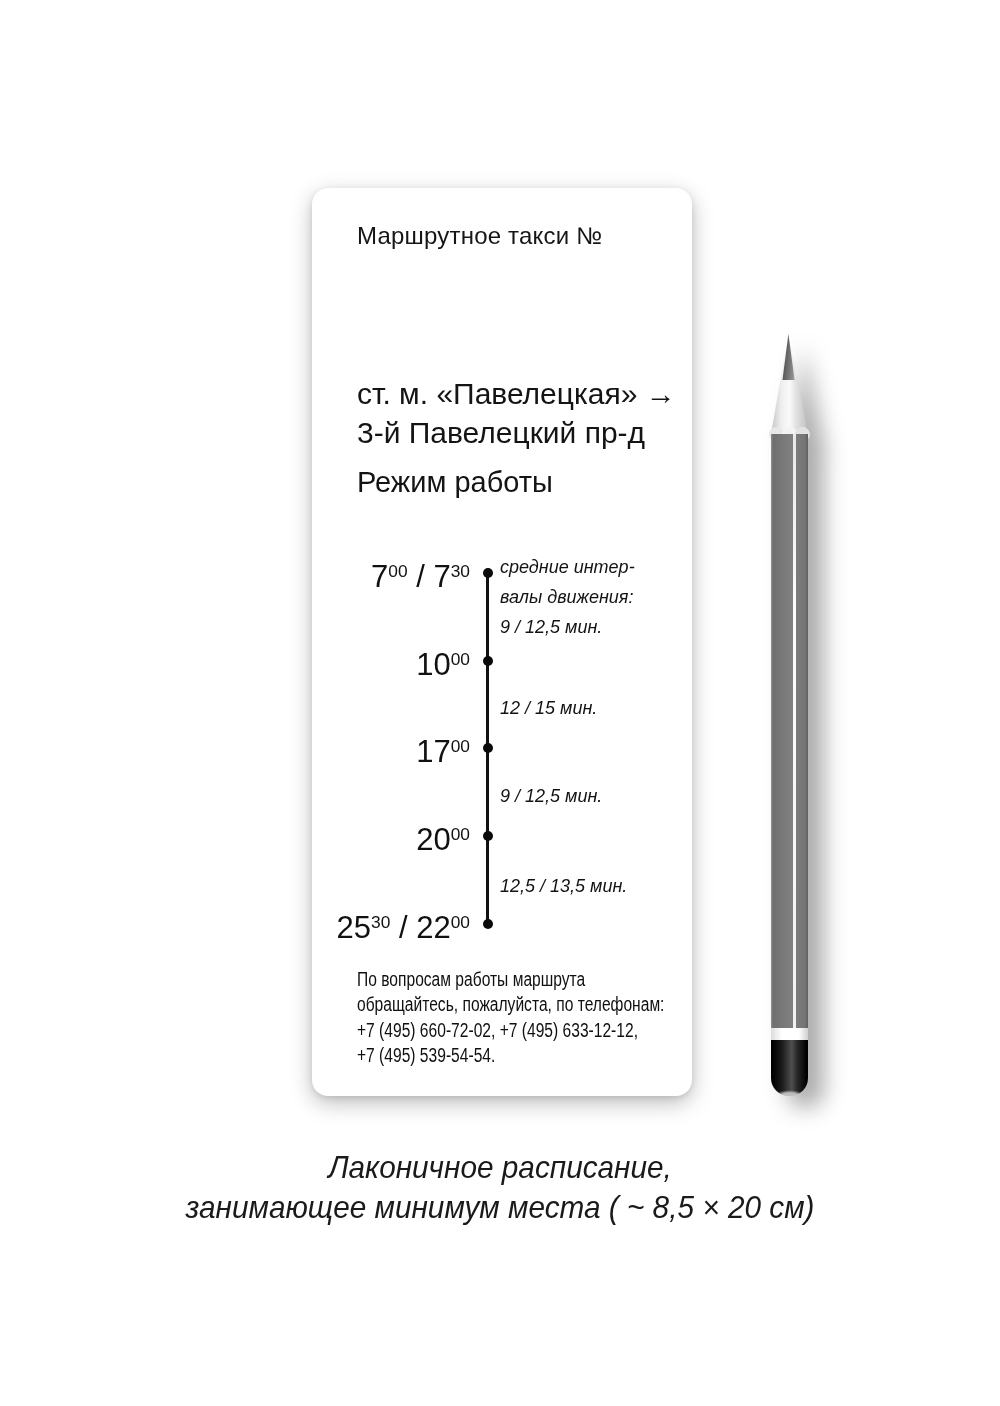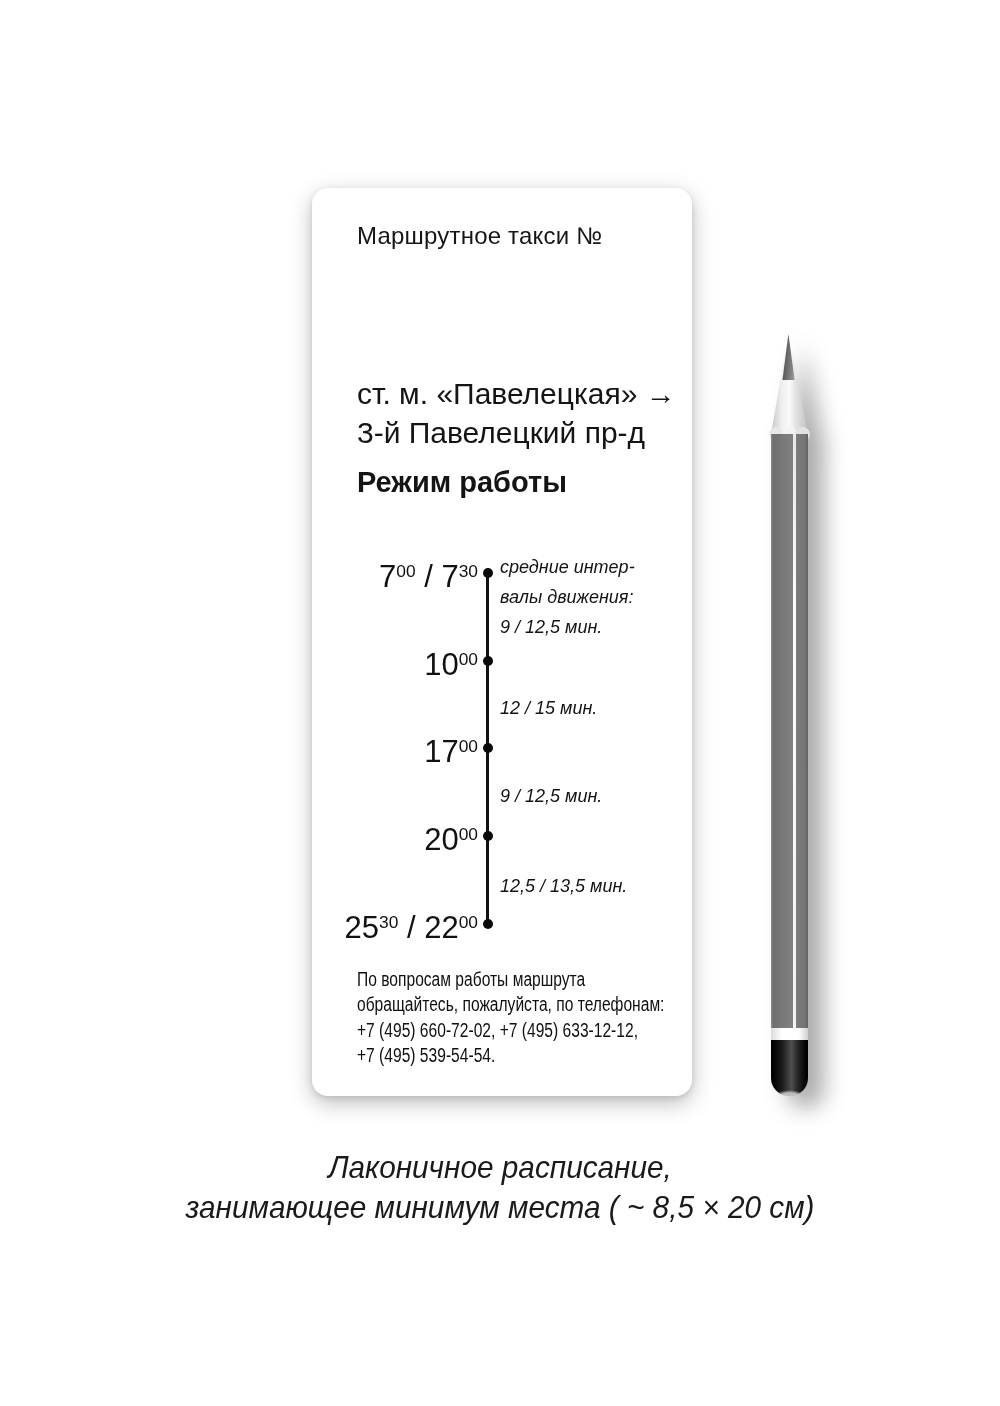--- a/index.html
+++ b/index.html
@@ -24,36 +24,36 @@
   .route-number {
     position:absolute; left:40px; top:60px;
     font-size:127px; line-height:1.55; letter-spacing:-3px; color:#0d0d0d;
   }
   .route-dir {
     position:absolute; left:45px; top:186px;
     font-size:30px; line-height:39px; color:#141414;
   }
   .regime {
     position:absolute; left:45px; top:275px;
-    font-size:29px; line-height:38.5px; color:#141414;font-weight:bold;
+    font-size:29px; line-height:38.5px; color:#141414;
   }
 
   
   .timeline { position:absolute; left:0; top:0; width:100%; height:100%; }
   .axis {
     position:absolute; left:174px; top:385px; width:2.5px; height:351px;
     background:#111111;
   }
   .dot {
     position:absolute; left:170.5px; width:10px; height:10px;
     border-radius:50%; background:#0a0a0a;
   }
   .dot.d0{top:380px}.dot.d1{top:468px}.dot.d2{top:555px}.dot.d3{top:643px}.dot.d4{top:731px}
   .time {
-    position:absolute; left:8px; width:158px; height:44px; line-height:44px;
+    position:absolute; left:0; width:158px; height:44px; line-height:44px;
     text-align:right; font-size:31px; color:#111111; white-space:nowrap;
   }
   .time sup { font-size:0.56em; vertical-align:0.55em; letter-spacing:0; }
   .time.t0{top:361px}.time.t1{top:449px}.time.t2{top:536px}.time.t3{top:624px}.time.t4{top:712px}
   .interval {
     position:absolute; left:188px; width:196px;
     font-size:18px; font-style:italic; line-height:30px;
     white-space:pre-line; color:#131313;
   }
   .interval.i0{top:364px}.interval.i1{top:505px}.interval.i2{top:593px}.interval.i3{top:683px}

